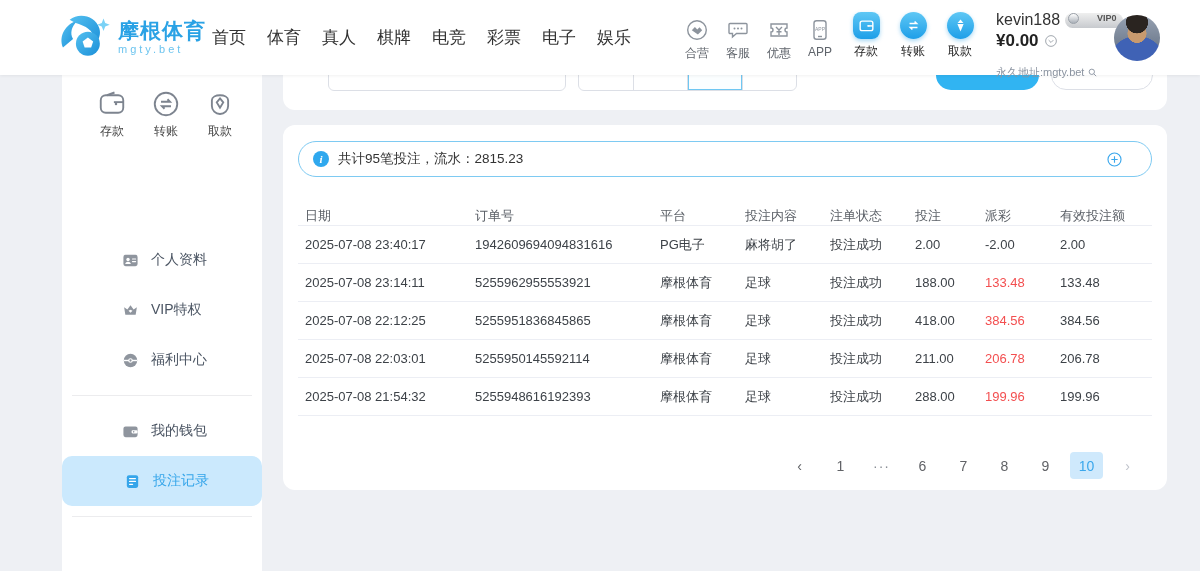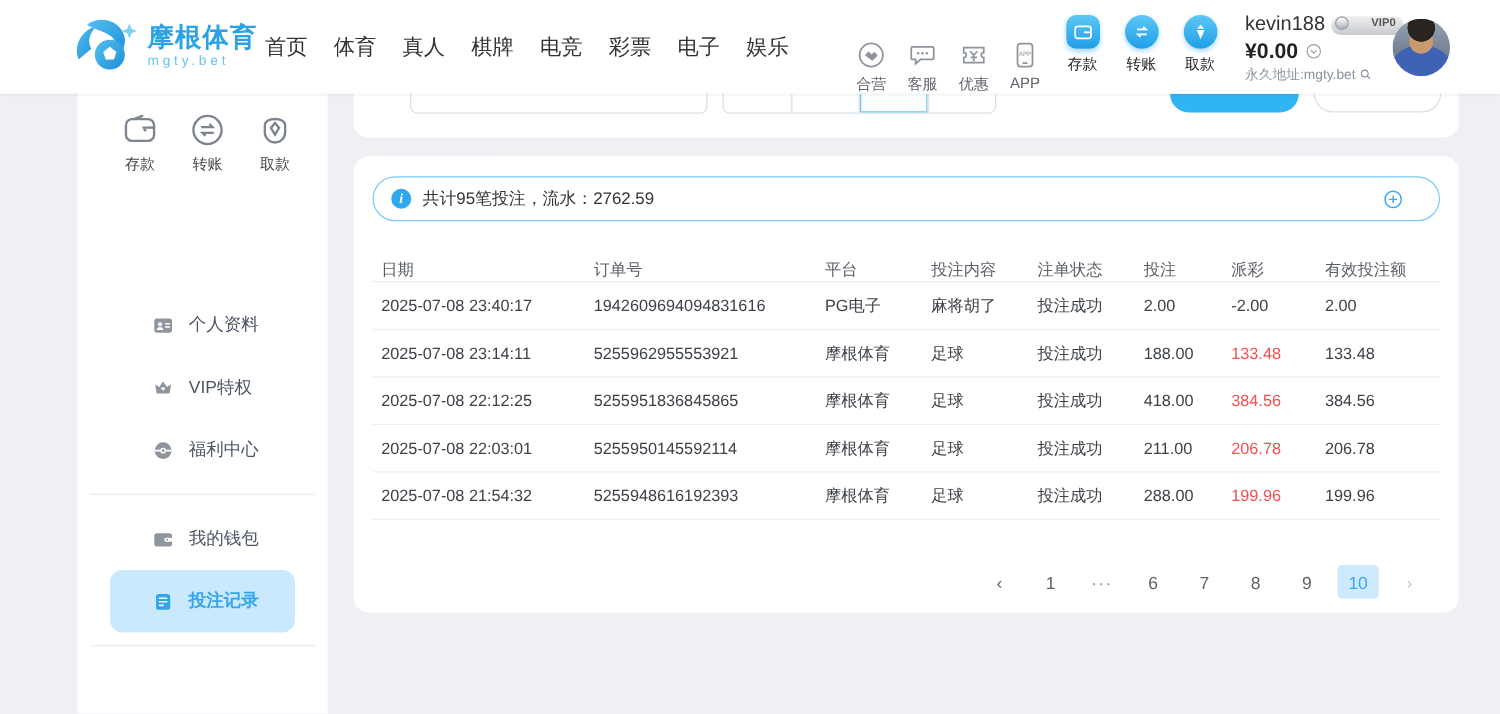--- a/index.html
+++ b/index.html
@@ -10,21 +10,21 @@
   .topbar{position:absolute;left:0;top:0;width:1200px;height:75px;background:#fff;
     box-shadow:0 1px 3px rgba(0,0,0,.06);z-index:5;}
   .logo{position:absolute;left:56px;top:14px;display:flex;align-items:center;cursor:pointer;}
   .logo-icon{width:58px;height:46px;}
   .brand{margin-left:4px;}
   .brand-name{font-size:21px;font-weight:bold;color:#2aa2e5;letter-spacing:1px;line-height:24px;}
   .brand-domain{font-size:11px;color:#6cc4ef;letter-spacing:3px;line-height:13px;}
   .nav{position:absolute;left:212px;top:0;height:75px;display:flex;align-items:center;gap:21px;}
   .nav-item{font-size:17px;color:#333;cursor:pointer;white-space:nowrap;}
 
-  .tools{position:absolute;left:684px;top:32px;display:flex;gap:15px;}
+  .tools{position:absolute;left:684px;top:18px;display:flex;gap:15px;}
   .tool{width:26px;display:flex;flex-direction:column;align-items:center;cursor:pointer;}
   .tool svg{width:24px;height:24px;color:#8d949d;}
   .tool-label{font-size:12px;color:#5f646b;margin-top:3px;white-space:nowrap;}
 
   .quick{position:absolute;left:849px;top:12px;display:flex;gap:13px;}
   .qitem{width:34px;display:flex;flex-direction:column;align-items:center;cursor:pointer;}
   .qicon{width:27px;height:27px;border-radius:8px;background:linear-gradient(180deg,#5ec7f5,#1e9fe8);
     display:flex;align-items:center;justify-content:center;box-shadow:0 2px 4px rgba(40,160,230,.4);}
   .qicon.round{border-radius:50%;}
   .qicon svg{width:19px;height:19px;}
@@ -33,41 +33,41 @@
   .userblock{position:absolute;left:996px;top:11px;width:118px;}
   .urow1{display:flex;align-items:center;gap:5px;}
   .uname{font-size:16px;color:#333;}
   .vip-badge{display:flex;align-items:flex-start;height:15px;padding:0 6px 0 3px;border-radius:8px;
     background:linear-gradient(180deg,#efefef,#c7cace);font-size:9px;font-weight:bold;color:#555;gap:16px;}
   .vip-badge .medal{width:9px;height:9px;border-radius:50%;background:linear-gradient(180deg,#fff,#aab0b8);
     border:1px solid #9aa0a8;margin-right:2px;}
   .urow2{display:flex;align-items:center;gap:5px;margin-top:2px;}
   .balance{font-size:17px;font-weight:bold;color:#222;}
   .chev-circle{width:14px;height:14px;color:#9aa0a8;}
-  .urow3{display:flex;align-items:center;gap:3px;margin-top:1px;}
+  .urow3{display:flex;align-items:center;gap:3px;margin-top:14px;}
   .addr{font-size:11px;color:#8a93a0;white-space:nowrap;}
   .mag{width:11px;height:11px;color:#8a93a0;}
   .avatar{position:absolute;left:1114px;top:15px;width:46px;height:46px;border-radius:50%;cursor:pointer;
     background:
       radial-gradient(circle at 50% 16%, #2a2420 0 24%, rgba(0,0,0,0) 25%),
       radial-gradient(circle at 50% 40%, #c89a6e 0 26%, rgba(0,0,0,0) 27%),
       radial-gradient(circle at 50% 108%, #3f62b5 0 52%, rgba(0,0,0,0) 53%),
       linear-gradient(180deg,#97a2b2,#5d6a7e);}
 
   
   .sidebar{position:absolute;left:62px;top:75px;width:200px;height:496px;background:#fff;z-index:4;}
   .wallet-actions{display:flex;justify-content:space-between;padding:14px 26px 0 34px;}
   .wa{display:flex;flex-direction:column;align-items:center;cursor:pointer;}
   .wa svg{width:32px;height:30px;color:#7d848f;}
   .wa-label{font-size:12px;color:#444;margin-top:4px;}
   .menu{position:absolute;left:0;top:160px;width:200px;}
   .mitem{position:relative;display:flex;align-items:center;height:50px;padding-left:60px;cursor:pointer;}
   .mitem svg{width:17px;height:17px;color:#8f959e;flex:0 0 auto;}
   .mitem .mlabel{font-size:14px;color:#4b5563;margin-left:12px;white-space:nowrap;}
-  .mitem.active{background:#cbe9fd;border-radius:10px;margin:0 26px;padding-left:34px;font-weight:bold;}
+  .mitem.active{background:#cbe9fd;border-radius:10px;margin:0 0;padding-left:62px;}
   .mitem.active svg{color:#35a5ea;}
   .mitem.active .mlabel{color:#35a5ea;}
   .mdivider{height:1px;background:#ececee;margin:10px 10px;}
 
   
   .main{position:absolute;left:283px;top:75px;width:884px;}
   .card1{position:relative;width:884px;height:35px;background:#fff;border-radius:0 0 12px 12px;overflow:hidden;}
   .f-input{position:absolute;left:45px;top:-14px;width:238px;height:30px;border:1px solid #dcdfe6;border-radius:6px;background:#fff;box-sizing:border-box;}
   .f-seg{position:absolute;left:295px;top:-14px;width:219px;height:30px;border:1px solid #dcdfe6;border-radius:6px;background:#fff;box-sizing:border-box;display:flex;}
   .f-seg .seg{flex:1;border-right:1px solid #dcdfe6;}
@@ -443,21 +443,21 @@
         <div class="seg sel"></div>
         <div class="seg"></div>
       </div>
       <button class="f-btn-primary"></button>
       <button class="f-btn-plain"></button>
     </div>
 
     <div class="card2">
       <div class="infobar">
         <span class="info-i">i</span>
-        <span class="info-text">共计95笔投注，流水：2762.59</span>
+        <span class="info-text">共计95笔投注，流水：2815.23</span>
         <svg class="info-plus">
             <use href="#i-plus-circle"></use>
           </svg>
       </div>
 
       <div class="table">
         <div class="trow thead">
 
             <div>日期</div>
 

